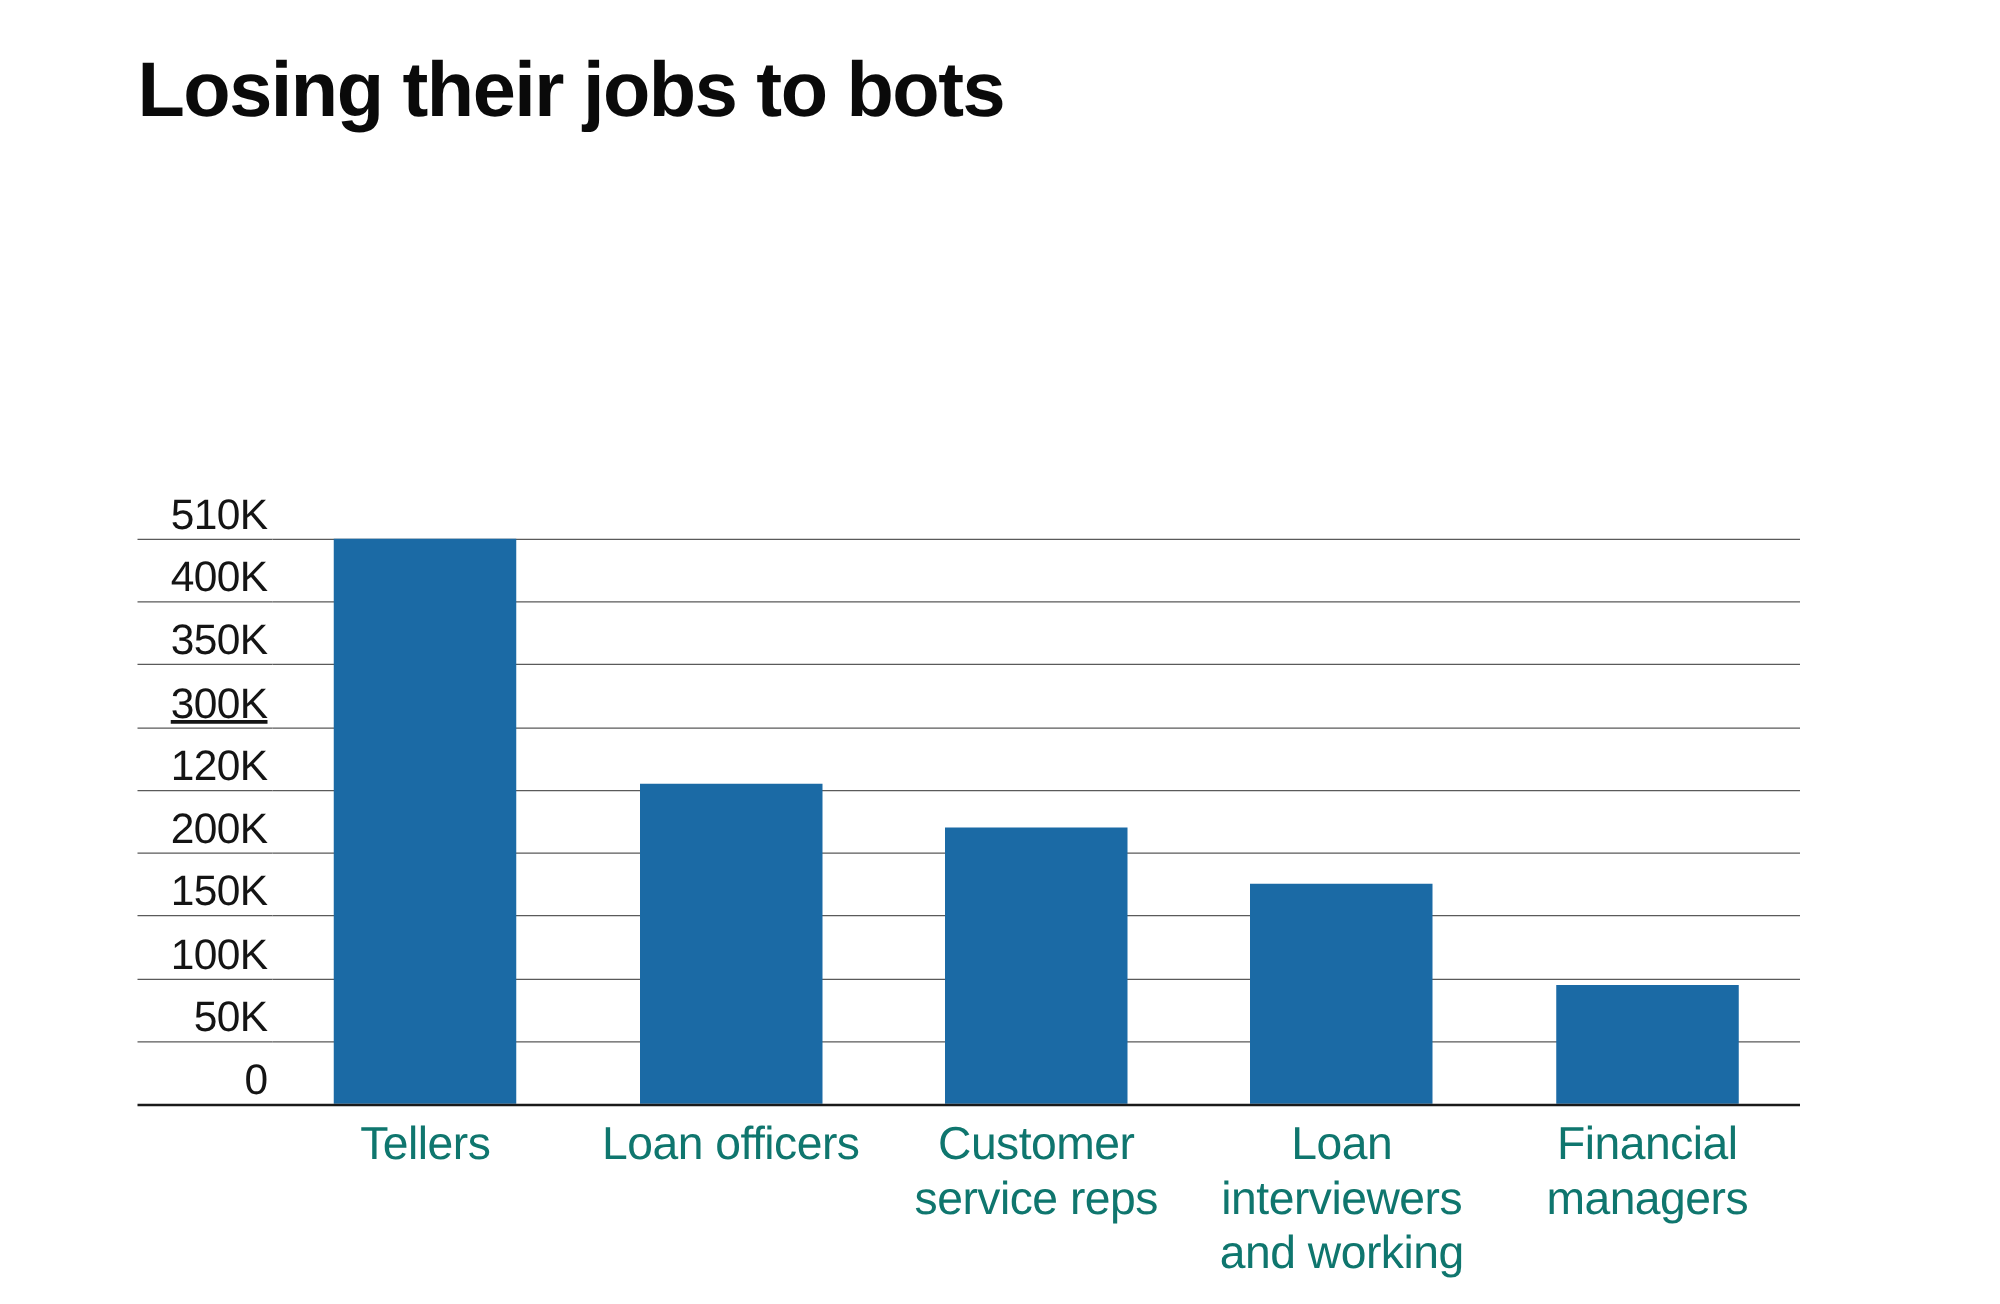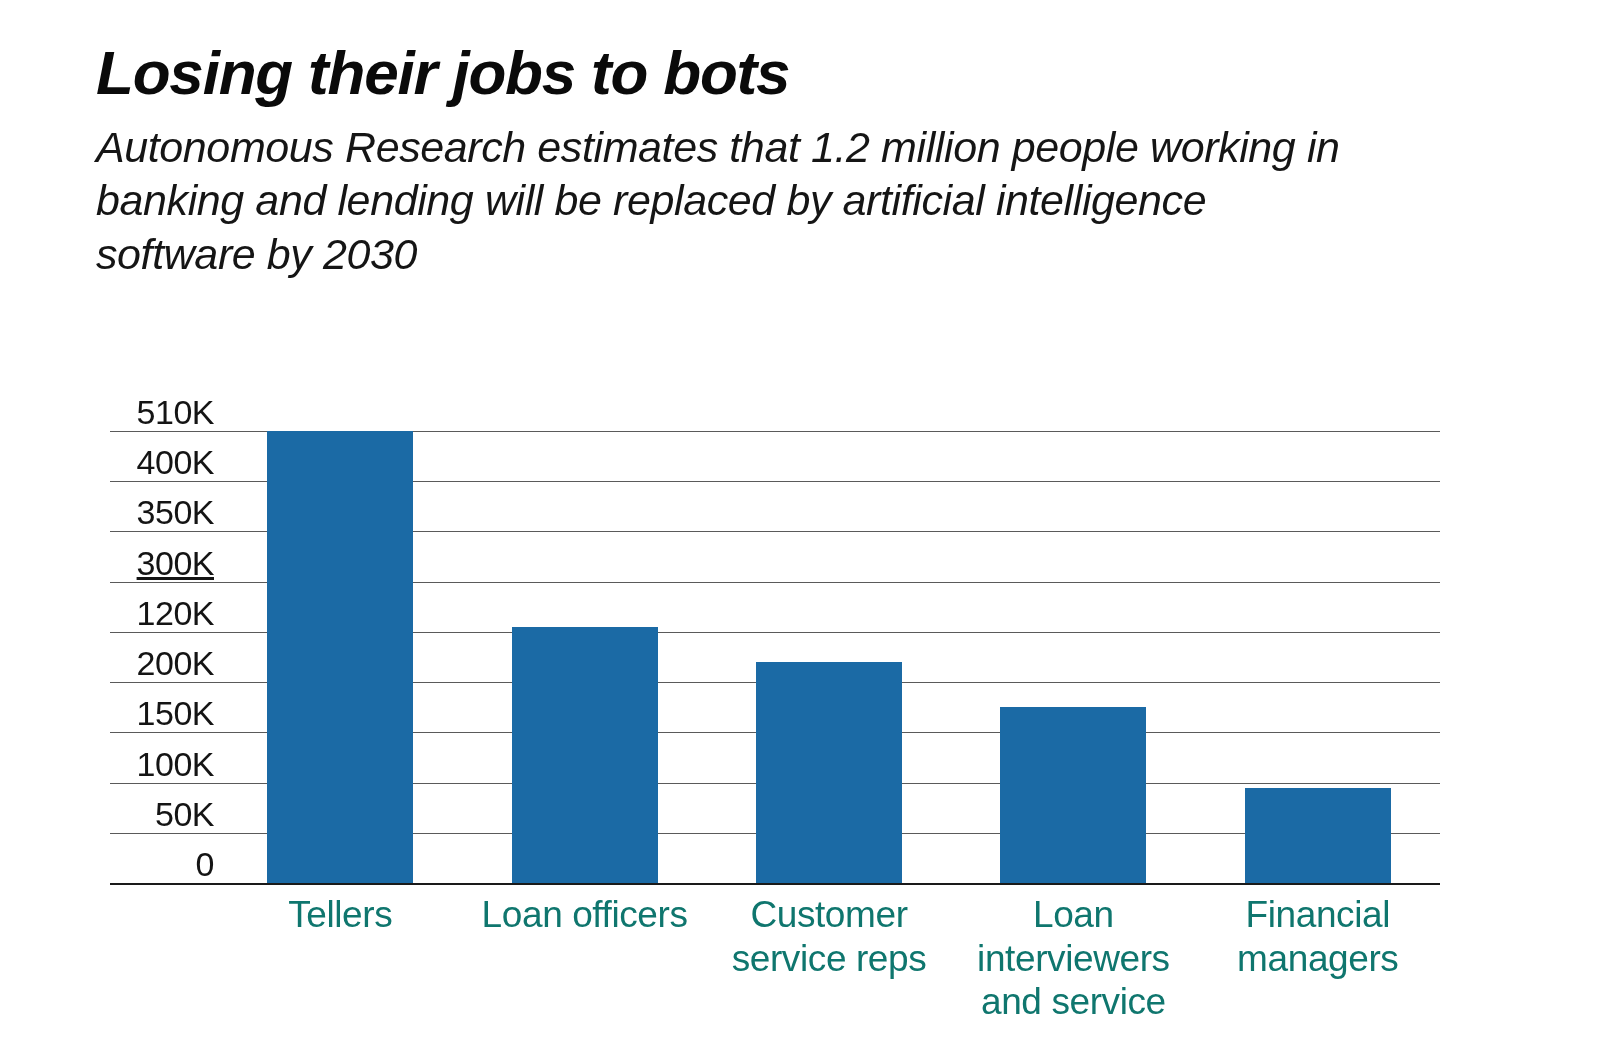--- a/index.html
+++ b/index.html
@@ -12,24 +12,23 @@
     height: 1043px;
     font-family: "Liberation Sans", sans-serif;
     color: #111111;
     overflow: hidden;
     position: relative;
   }
 
   
   .header {
     position: absolute;
-    left: 96px;
+    left: 110px;
     top: 40px;
     width: 1320px;
-    font-style: italic;
   }
   .chart-title {
     font-size: 62px;
     font-weight: 700;
     line-height: 1.05;
     letter-spacing: -1.2px;
     color: #0a0a0a;
     margin: 0 0 16px 0;
     font-stretch: condensed;
   }
@@ -133,21 +132,20 @@
     color: #0f766e;
   }
 </style>
 </head>
 <body>
 
 <div class="plot-wrap">
 
   <div class="header">
     <h1 class="chart-title">Losing their jobs to bots</h1>
-    <p class="chart-subtitle">Autonomous Research estimates that 1.2 million people working in banking and lending will be replaced by artificial intelligence software by 2030</p>
   </div>
 
   <div class="axis-labels" id="ytick-host">
       <div class="ytick" style="top: 395px;">510K</div>
       <div class="ytick" style="top: 445.222px;">400K</div>
       <div class="ytick" style="top: 495.444px;">350K</div>
       <div class="ytick" style="top: 545.667px; text-decoration: underline;">300K</div>
       <div class="ytick" style="top: 595.889px;">120K</div>
       <div class="ytick" style="top: 646.111px;">200K</div>
       <div class="ytick" style="top: 696.333px;">150K</div>
@@ -187,17 +185,17 @@
       <div class="bar" title="Loan interviewers and clerks: 175K" style="left: 782.4px; width: 146px; height: 175.778px; background: rgb(27, 106, 165);"></div>
       <div class="bar" title="Financial managers: 95K" style="left: 1026.8px; width: 146px; height: 95.4222px; background: rgb(27, 106, 165);"></div>
     </div>
 
   <div class="axis-base"></div>
 
   <div class="xlabels" id="xlabel-host">
       <div class="xlabel" style="left: 5px; width: 234.4px;">Tellers</div>
       <div class="xlabel" style="left: 493.8px; width: 234.4px;">Customer service reps</div>
       <div class="xlabel" style="left: 249.4px; width: 234.4px;">Loan officers</div>
-      <div class="xlabel" style="left: 738.2px; width: 234.4px;">Loan interviewers and service</div>
+      <div class="xlabel" style="left: 738.2px; width: 234.4px;">Loan interviewers and working</div>
       <div class="xlabel" style="left: 982.6px; width: 234.4px;">Financial managers</div>
     </div>
 
 </div>
 
 </body></html>

